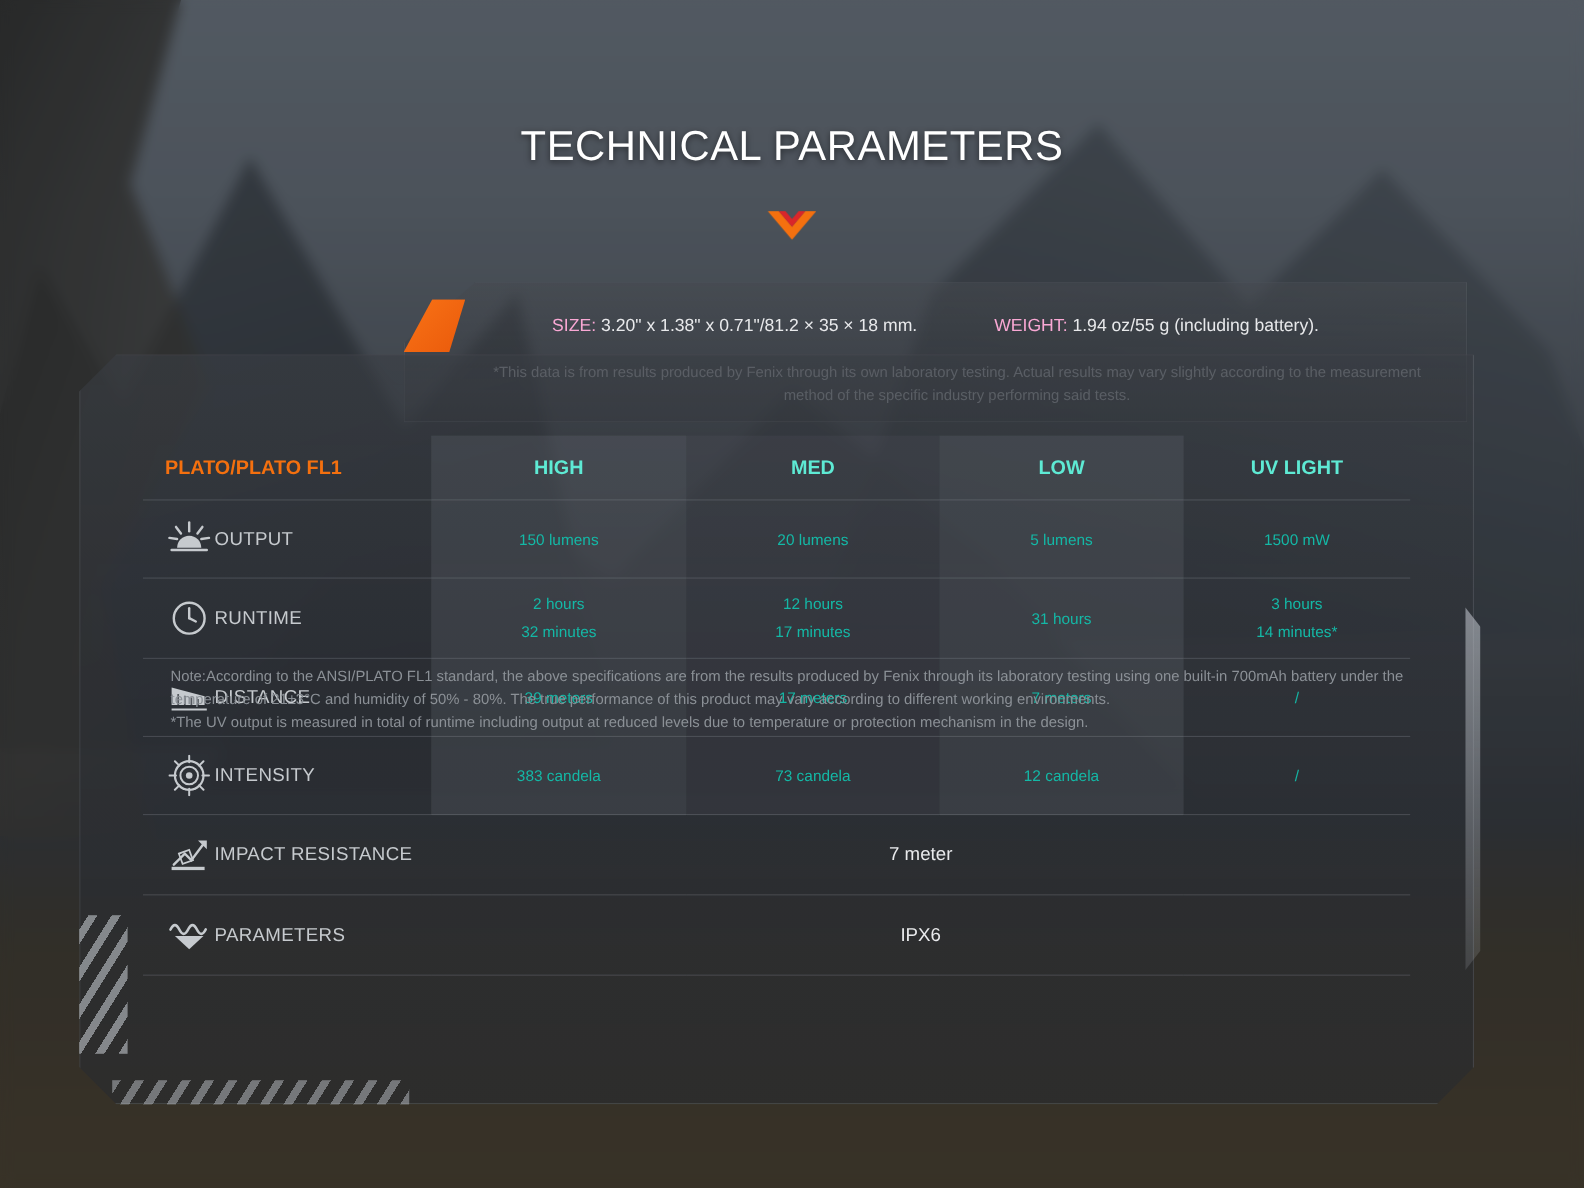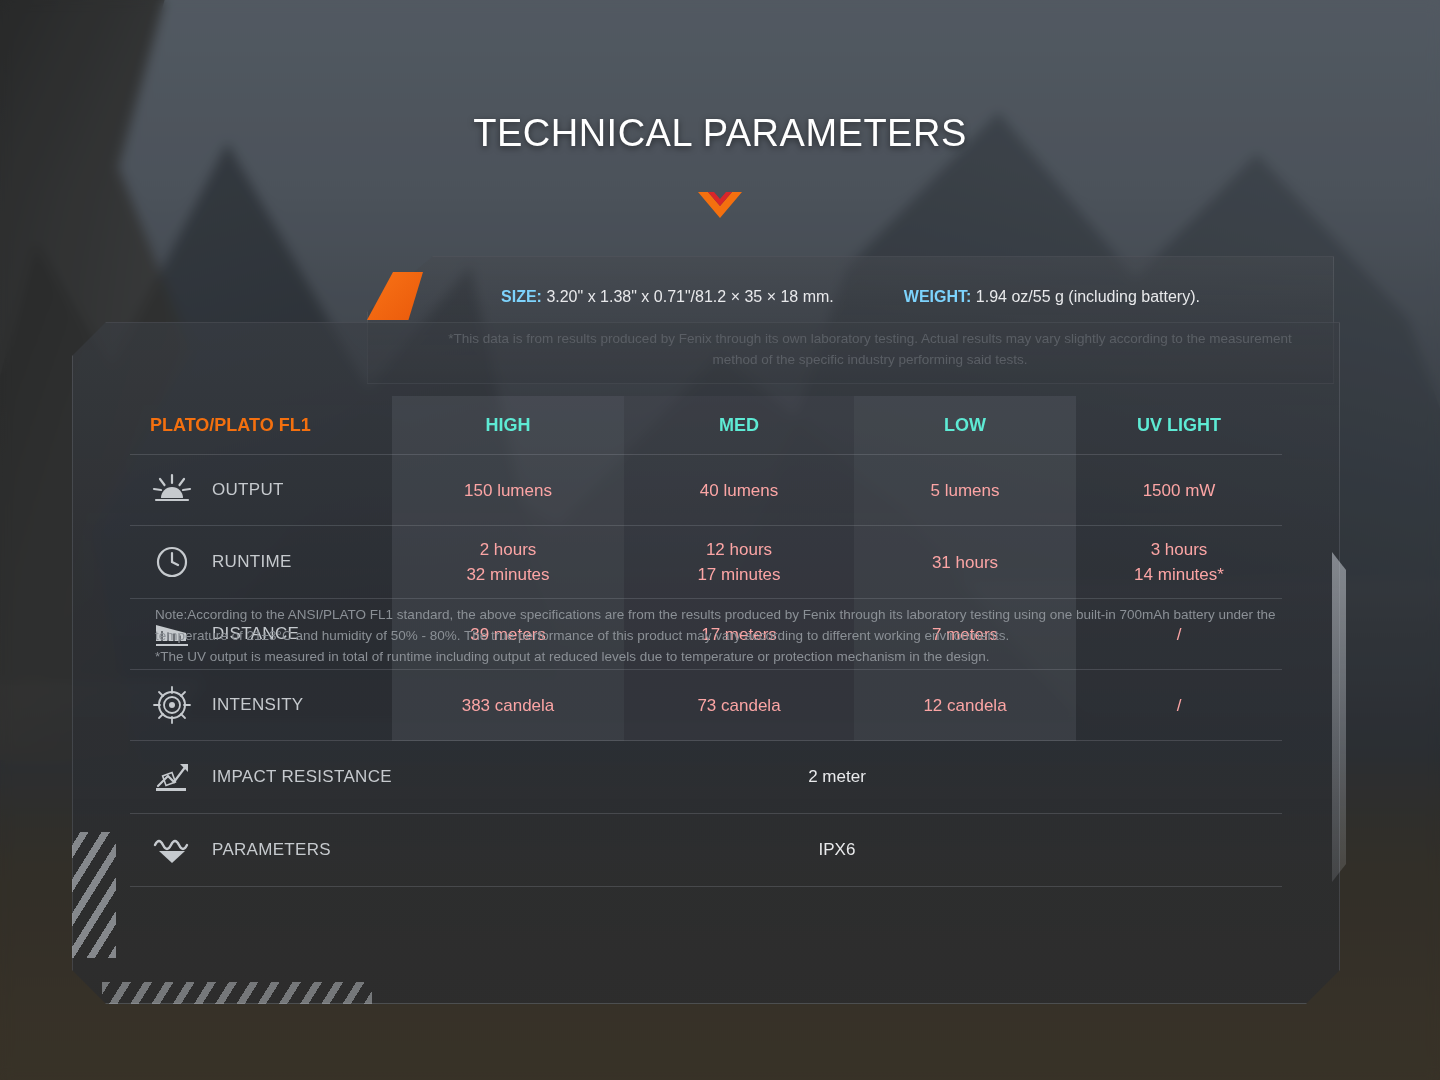--- a/index.html
+++ b/index.html
@@ -106,22 +106,22 @@
     top: 288px;
     left: 367px;
     width: 967px;
     display: flex;
     justify-content: center;
     gap: 70px;
     font-size: 16px;
     color: #e8e9eb;
   }
   .lbl-orange {
-    color: #7dd3fc;
-    font-weight: bold;
+    color: #f9a8d4;
+    font-weight: normal;
   }
   .disclaimer {
     position: absolute;
     top: 328px;
     left: 430px;
     width: 880px;
     text-align: center;
     font-size: 13.5px;
     line-height: 21px;
     color: #8f949b;
@@ -214,41 +214,41 @@
     padding-left: 20px;
     color: #f4700f;
   }
   .col-shade-1 { background: rgba(120,126,134,0.20); }
   .col-shade-2 { background: rgba(96,102,110,0.14); }
   .col-shade-3 { background: rgba(120,126,134,0.20); }
 
   .r-label {
     display: flex;
     align-items: center;
-    gap: 18px;
+    gap: 1px;
     padding-left: 20px;
     height: 100%;
   }
   .r-label .txt {
     font-size: 17px;
     color: #c6cace;
     letter-spacing: 0.3px;
   }
   .icon-box {
     width: 44px;
     height: 38px;
     display: flex;
     align-items: center;
     justify-content: center;
     flex: 0 0 44px;
   }
   td.val {
     text-align: center;
-    font-size: 17px;
-    color: #fca5a5;
+    font-size: 14px;
+    color: #14b8a6;
     line-height: 25px;
     height: 70px;
   }
   tr.tall td { height: 72px; }
   td.span-val {
     text-align: center;
     font-size: 17px;
     color: #e9eaec;
     height: 72px;
   }
@@ -339,21 +339,21 @@
                 <line x1="38" y1="16" x2="31" y2="17"></line>
               </g>
               <path d="M9 25 A11 11 0 0 1 31 25 Z" fill="#c6cace"></path>
               <line x1="4" y1="27" x2="36" y2="27" stroke="#c6cace" stroke-width="2.2" stroke-linecap="round"></line>
             </svg>
           </span>
           <span class="txt">OUTPUT</span>
         </div>
       </td>
       <td class="val col-shade-1">150 lumens</td>
-      <td class="val col-shade-2">40 lumens</td>
+      <td class="val col-shade-2">20 lumens</td>
       <td class="val col-shade-3">5 lumens</td>
       <td class="val">1500 mW</td>
     </tr>
 
     <tr class="tall">
       <td>
         <div class="r-label">
           <span class="icon-box">
             <svg width="36" height="36" viewBox="0 0 36 36">
               <circle cx="18" cy="18" r="14" fill="none" stroke="#c6cace" stroke-width="2.2"></circle>
@@ -433,21 +433,21 @@
             <svg width="40" height="34" viewBox="0 0 40 34">
               <path d="M6 26 L16 16 L22 22 L34 6" stroke="#c6cace" stroke-width="2.2" fill="none" stroke-linecap="round"></path>
               <polygon points="28,4 36,4 36,12" fill="#c6cace"></polygon>
               <rect x="4" y="28" width="30" height="3" fill="#c6cace"></rect>
               <rect x="12" y="14" width="10" height="10" fill="none" stroke="#c6cace" stroke-width="1.6" transform="rotate(-20 17 19)"></rect>
             </svg>
           </span>
           <span class="txt">IMPACT RESISTANCE</span>
         </div>
       </td>
-      <td class="span-val" colspan="4">2 meter</td>
+      <td class="span-val" colspan="4">7 meter</td>
     </tr>
 
     <tr class="tall">
       <td>
         <div class="r-label">
           <span class="icon-box">
             <svg width="42" height="30" viewBox="0 0 42 30">
               <path d="M4 10 Q8 2 12 10 Q16 18 20 10 Q24 2 28 10 Q32 18 36 10" fill="none" stroke="#c6cace" stroke-width="2.4" stroke-linecap="round"></path>
               <path d="M8 16 L21 28 L34 16 Z" fill="#c6cace"></path>
             </svg>

